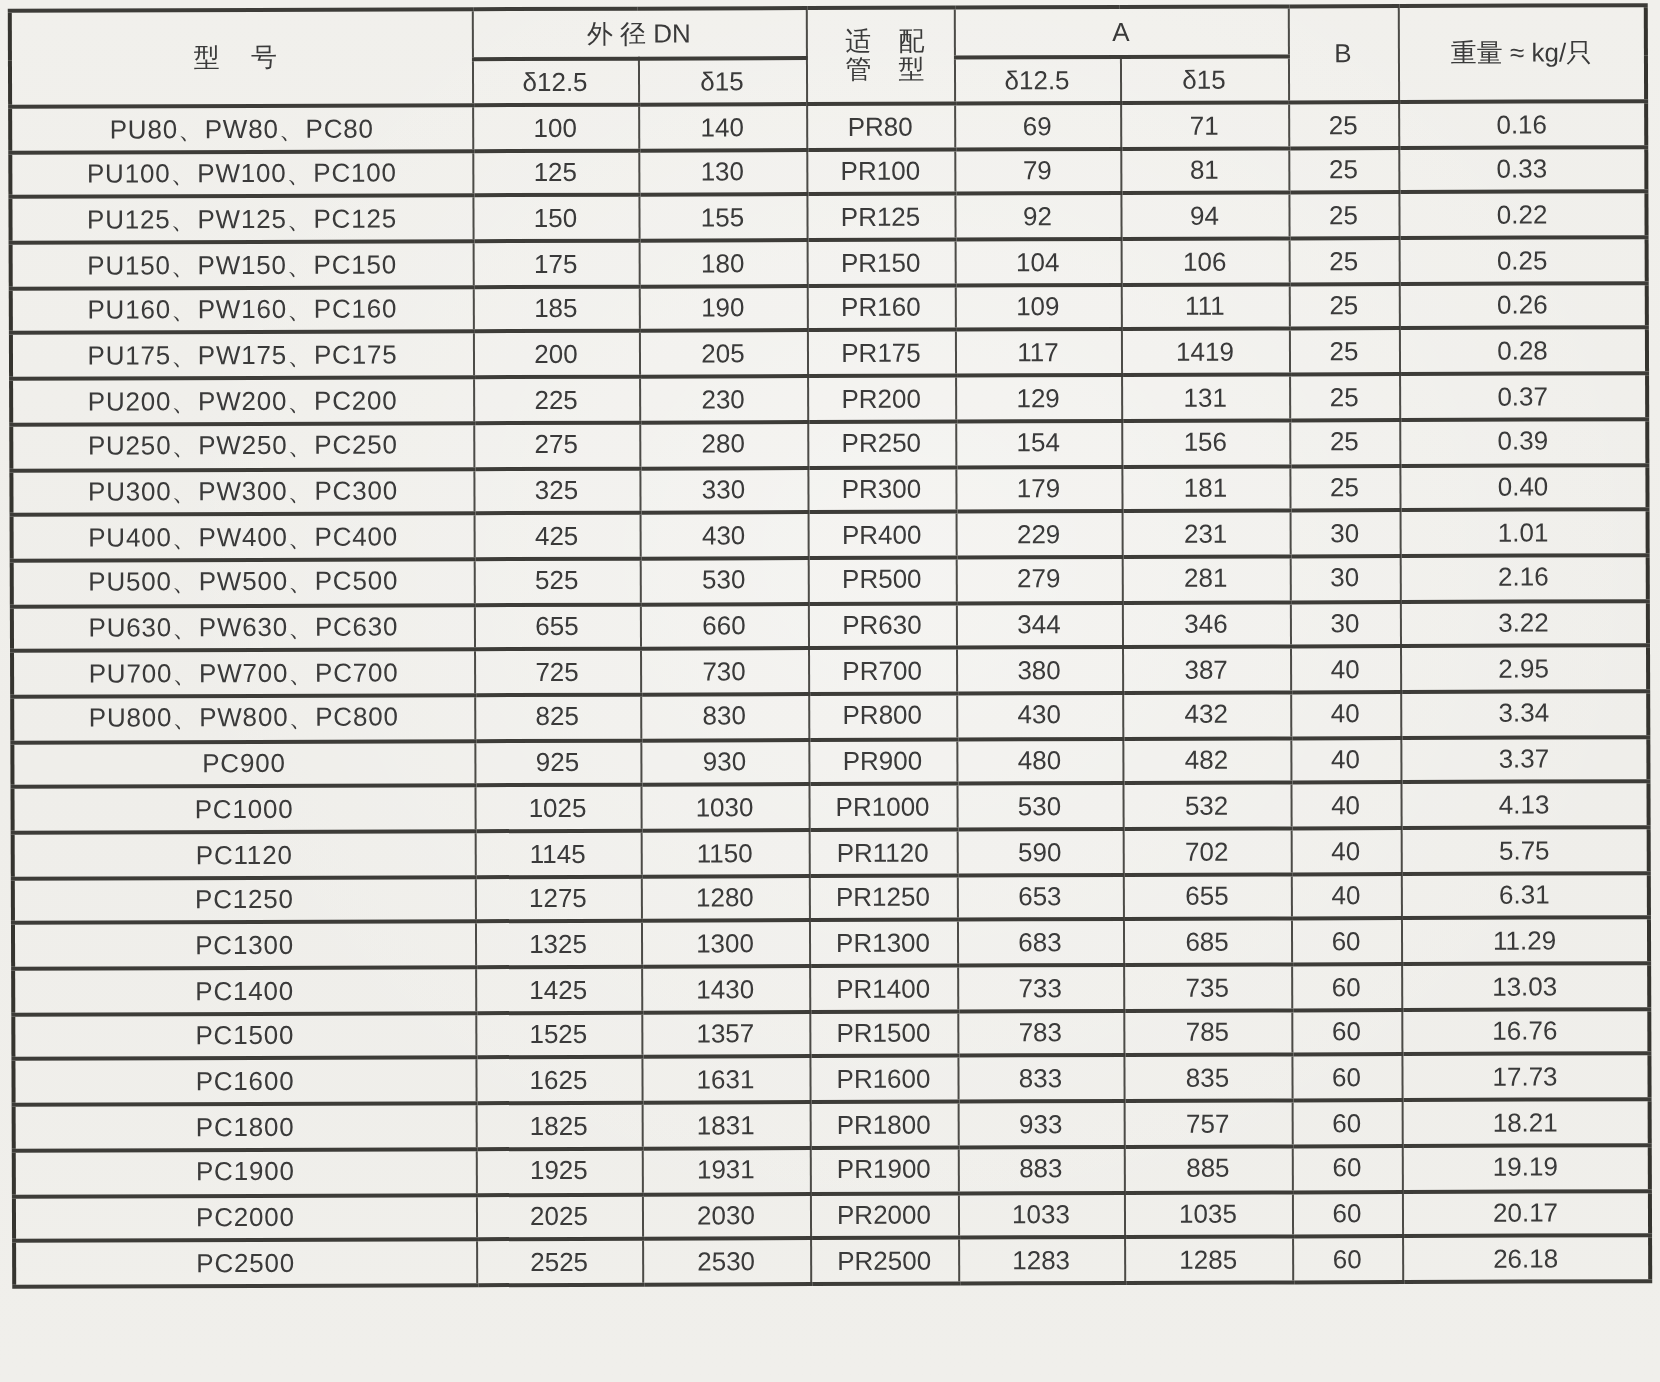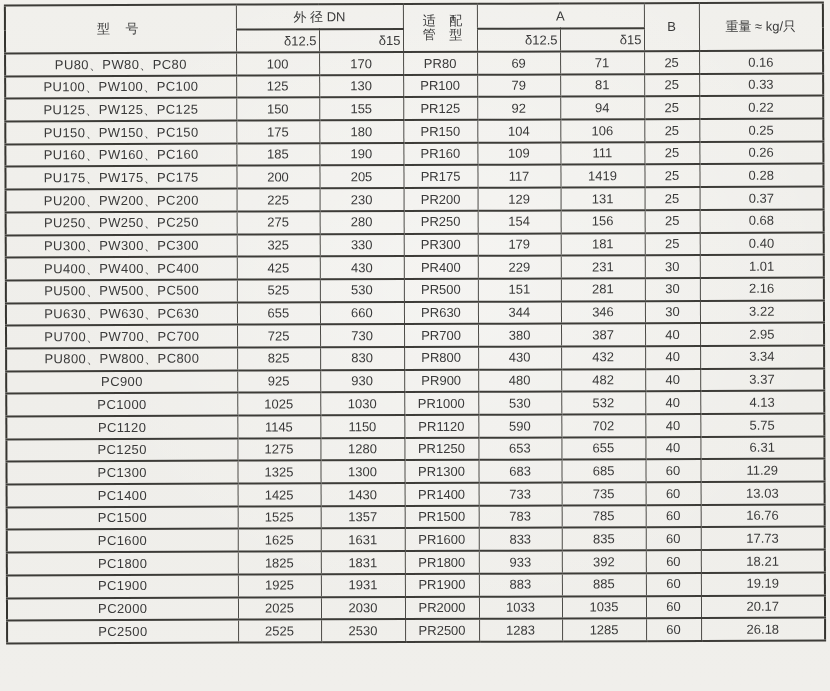--- a/index.html
+++ b/index.html
@@ -40,21 +40,21 @@
     font-weight: normal;
     overflow: hidden;
     white-space: nowrap;
   }
   table.spec { border: 2px solid #35342f; }
   thead th {
     font-size: 14px;
     color: #343434;
   }
   thead tr.h1 th { height: 23px; }
-  thead tr.h2 th { height: 21px; text-align: right; }
+  thead tr.h2 th { height: 21px; }
   tbody td { height: 20.7px; }
   th.model-h { letter-spacing: 6px; }
   th.pipe-h div { letter-spacing: 5px; margin-left: 10px; }
   .delta { font-size: 13px; }
   td.c-model { letter-spacing: 0.4px; }
 </style>
 </head>
 <body>
 
 <div class="paper">
@@ -85,21 +85,21 @@
         <th class="delta">δ12.5</th>
         <th class="delta">δ15</th>
         <th class="delta">δ12.5</th>
         <th class="delta">δ15</th>
       </tr>
     </thead>
     <tbody>
         <tr>
           <td class="c-model">PU80、PW80、PC80</td>
           <td>100</td>
-          <td>170</td>
+          <td>140</td>
           <td>PR80</td>
           <td>69</td>
           <td>71</td>
           <td>25</td>
           <td>0.16</td>
         </tr>
         <tr>
           <td class="c-model">PU100、PW100、PC100</td>
           <td>125</td>
           <td>130</td>
@@ -160,21 +160,21 @@
           <td>0.37</td>
         </tr>
         <tr>
           <td class="c-model">PU250、PW250、PC250</td>
           <td>275</td>
           <td>280</td>
           <td>PR250</td>
           <td>154</td>
           <td>156</td>
           <td>25</td>
-          <td>0.68</td>
+          <td>0.39</td>
         </tr>
         <tr>
           <td class="c-model">PU300、PW300、PC300</td>
           <td>325</td>
           <td>330</td>
           <td>PR300</td>
           <td>179</td>
           <td>181</td>
           <td>25</td>
           <td>0.40</td>
@@ -187,21 +187,21 @@
           <td>229</td>
           <td>231</td>
           <td>30</td>
           <td>1.01</td>
         </tr>
         <tr>
           <td class="c-model">PU500、PW500、PC500</td>
           <td>525</td>
           <td>530</td>
           <td>PR500</td>
-          <td>151</td>
+          <td>279</td>
           <td>281</td>
           <td>30</td>
           <td>2.16</td>
         </tr>
         <tr>
           <td class="c-model">PU630、PW630、PC630</td>
           <td>655</td>
           <td>660</td>
           <td>PR630</td>
           <td>344</td>
@@ -308,21 +308,21 @@
           <td>835</td>
           <td>60</td>
           <td>17.73</td>
         </tr>
         <tr>
           <td class="c-model">PC1800</td>
           <td>1825</td>
           <td>1831</td>
           <td>PR1800</td>
           <td>933</td>
-          <td>392</td>
+          <td>757</td>
           <td>60</td>
           <td>18.21</td>
         </tr>
         <tr>
           <td class="c-model">PC1900</td>
           <td>1925</td>
           <td>1931</td>
           <td>PR1900</td>
           <td>883</td>
           <td>885</td>

